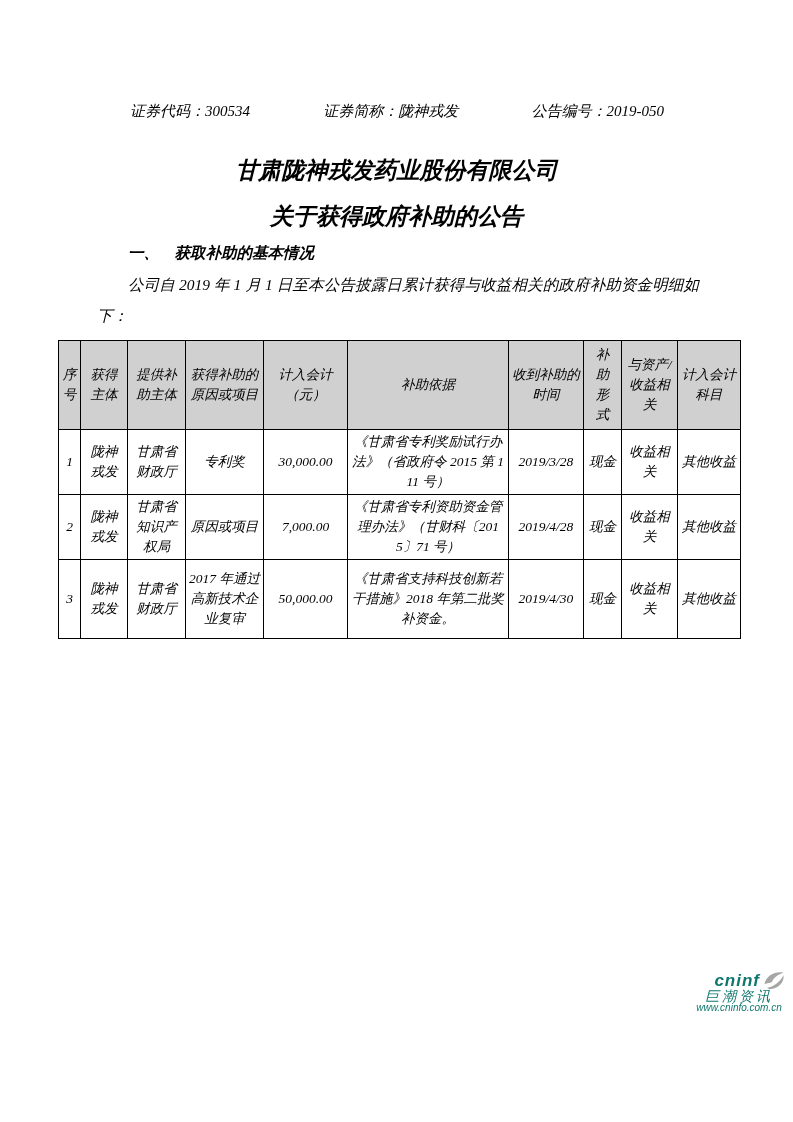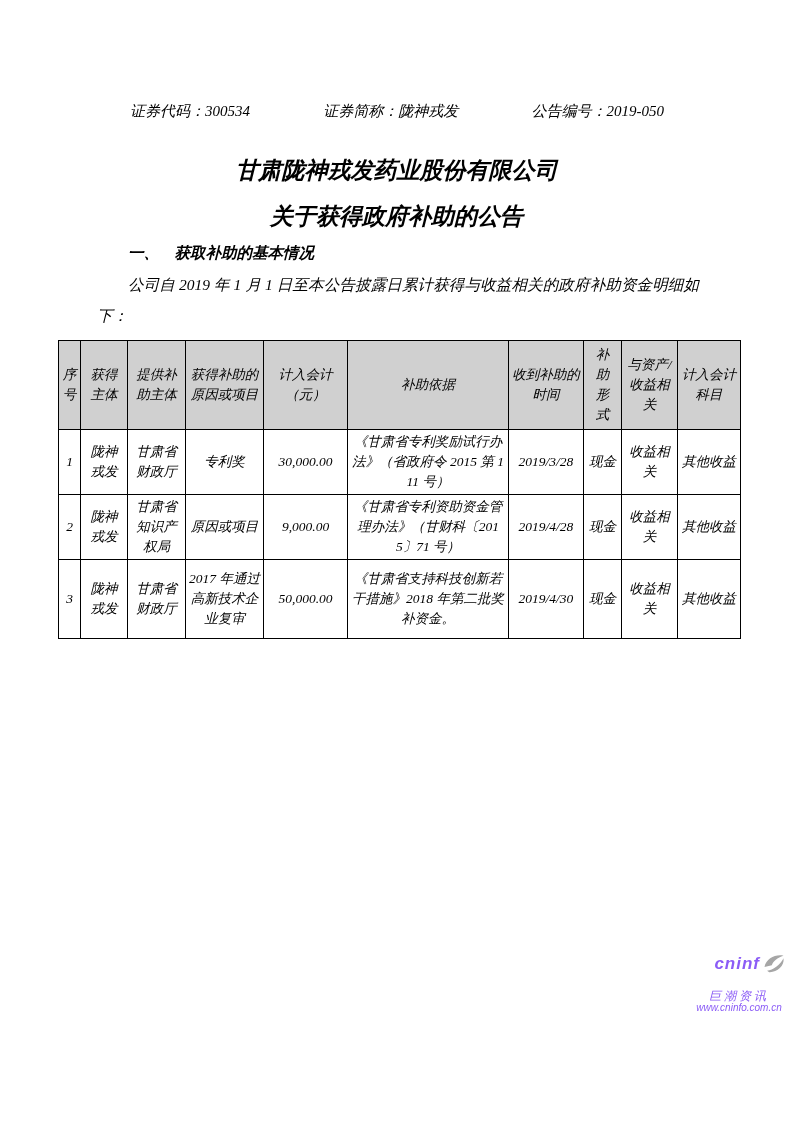--- a/index.html
+++ b/index.html
@@ -82,38 +82,38 @@
     height: 84px;
   }
   .subsidy-table tbody tr:nth-child(1) td { height: 56px; }
   .subsidy-table tbody tr:nth-child(2) td { height: 58px; }
   .subsidy-table tbody tr:nth-child(3) td { height: 74px; }
   .footer-logo {
     position: absolute;
     right: 3px;
     bottom: 6px;
     width: 102px;
-    color: #8b5cf6;
+    color: #0f766e;
     text-align: center;
     font-family: "Liberation Sans", "DejaVu Sans", sans-serif;
   }
   .logo-top {
     display: flex;
     align-items: center;
     justify-content: flex-end;
     gap: 2px;
     padding-right: 4px;
   }
   .logo-word {
     font-weight: 700;
     font-size: 17px;
     letter-spacing: 1px;
     line-height: 17px;
   }
-  .logo-cn { font-size: 12px; letter-spacing: 3px; line-height: 11px; margin-top: 18px; }
+  .logo-cn { font-size: 14px; letter-spacing: 3px; line-height: 11px; margin-top: 1px; }
   .logo-url { font-size: 10px; line-height: 12px; }
 </style>
 </head>
 <body>
 
 <div class="page">
 
   <div class="meta-row">
     <span>证券代码：300534</span>
     <span>证券简称：陇神戎发</span>
@@ -175,21 +175,21 @@
         <td>2019/3/28</td>
         <td>现金</td>
         <td>收益相关</td>
         <td>其他收益</td>
       </tr>
       <tr>
         <td>2</td>
         <td>陇神戎发</td>
         <td>甘肃省知识产权局</td>
         <td>原因或项目</td>
-        <td>9,000.00</td>
+        <td>7,000.00</td>
         <td>《甘肃省专利资助资金管理办法》（甘财科〔2015〕71 号）</td>
         <td>2019/4/28</td>
         <td>现金</td>
         <td>收益相关</td>
         <td>其他收益</td>
       </tr>
       <tr>
         <td>3</td>
         <td>陇神戎发</td>
         <td>甘肃省财政厅</td>

